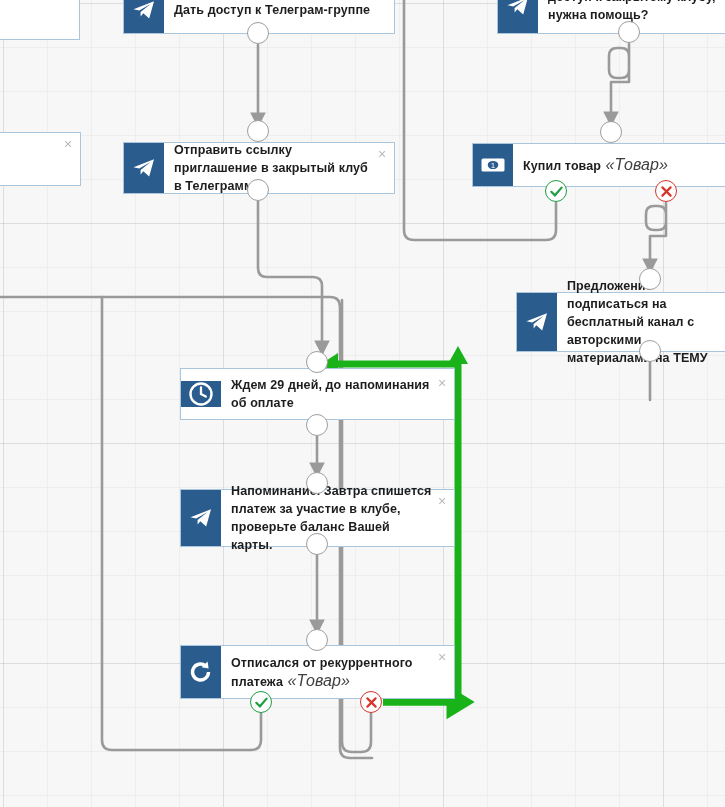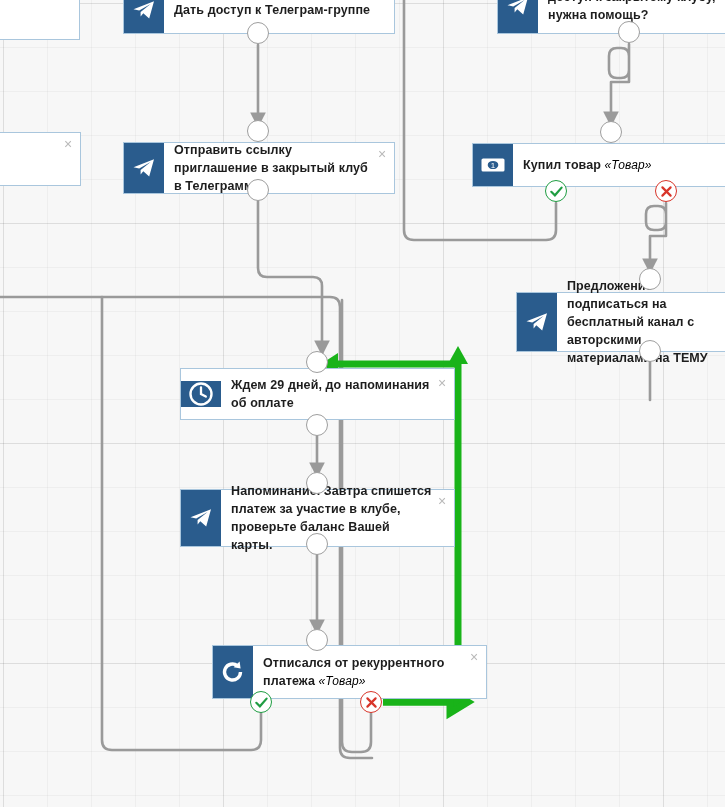--- a/index.html
+++ b/index.html
@@ -65,22 +65,22 @@
   .node-text {
     font-size: 12.5px;
     line-height: 18px;
     color: #1d1d1d;
     font-weight: 600;
     letter-spacing: 0.1px;
   }
   .node-text .prod {
     font-weight: normal;
     font-style: italic;
-    color: #000000;
-    font-size: 12px;
+    color: #404040;
+    font-size: 16px;
   }
   .close-x {
     position: absolute;
     top: 5px;
     right: 6px;
     width: 12px;
     height: 12px;
     color: #b9b9b9;
     font-size: 14px;
     line-height: 12px;
@@ -220,21 +220,21 @@
         <div class="node-icon">
           <svg width="26" height="26" viewBox="0 0 26 26">
             <path d="M2.5 12.2 L23 4.2 L18.2 21.6 L12.3 16.2 L9.6 19.4 L9.6 14.9 L19.6 7.0 L8.2 13.6 Z" fill="#ffffff"></path>
           </svg>
         </div>
         <div class="node-body">
           <div class="node-text">Напоминание. Завтра спишется платеж за участие в клубе, проверьте баланс Вашей карты.</div>
           <div class="close-x">×</div>
         </div>
       </div>
-      <div class="node" style="left: 180px; top: 645px; width: 275px; height: 54px; margin-left: 32px;">
+      <div class="node" style="left: 180px; top: 645px; width: 275px; height: 54px;">
         <div class="node-icon">
           <svg width="26" height="26" viewBox="0 0 26 26">
             <path d="M20.5 13 A 8 8 0 1 1 17.4 6.7" stroke="#ffffff" stroke-width="3.4" fill="none" stroke-linecap="butt"></path>
             <path d="M19.6 2.6 L20.6 9.4 L13.6 8.2 Z" fill="#ffffff"></path>
           </svg>
         </div>
         <div class="node-body">
           <div class="node-text">Отписался от рекуррентного платежа<span class="prod"> «Товар»</span></div>
           <div class="close-x">×</div>
         </div>

